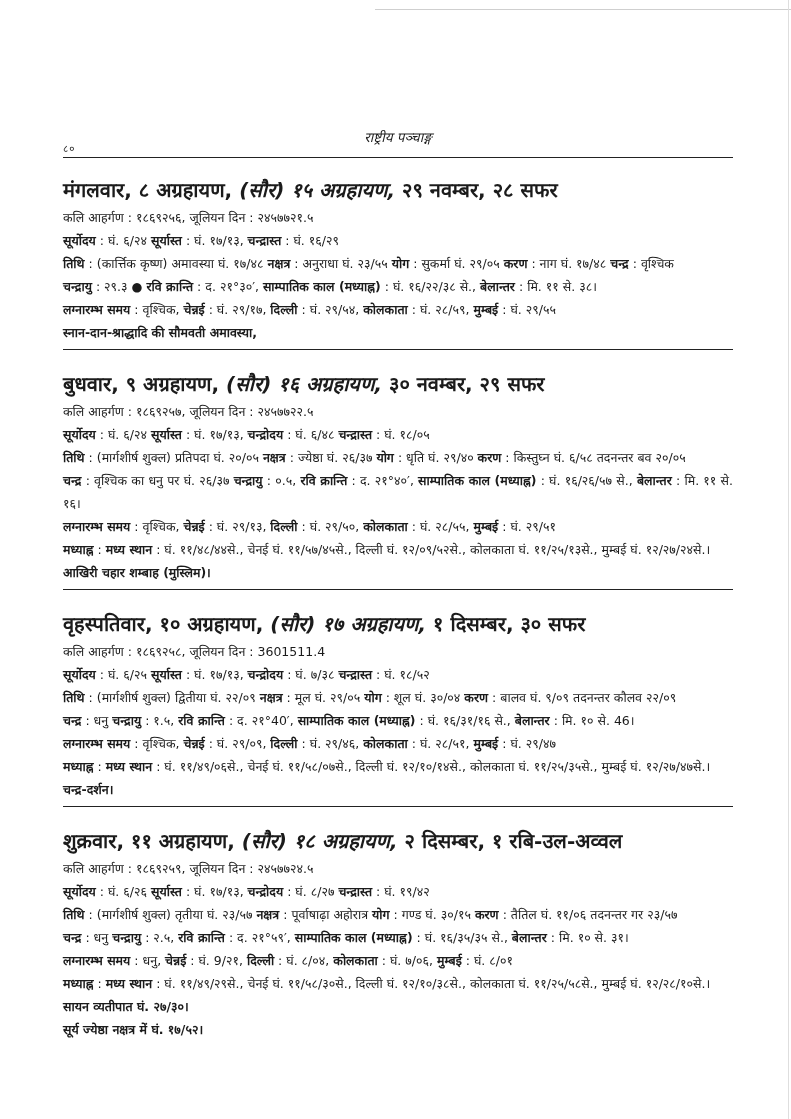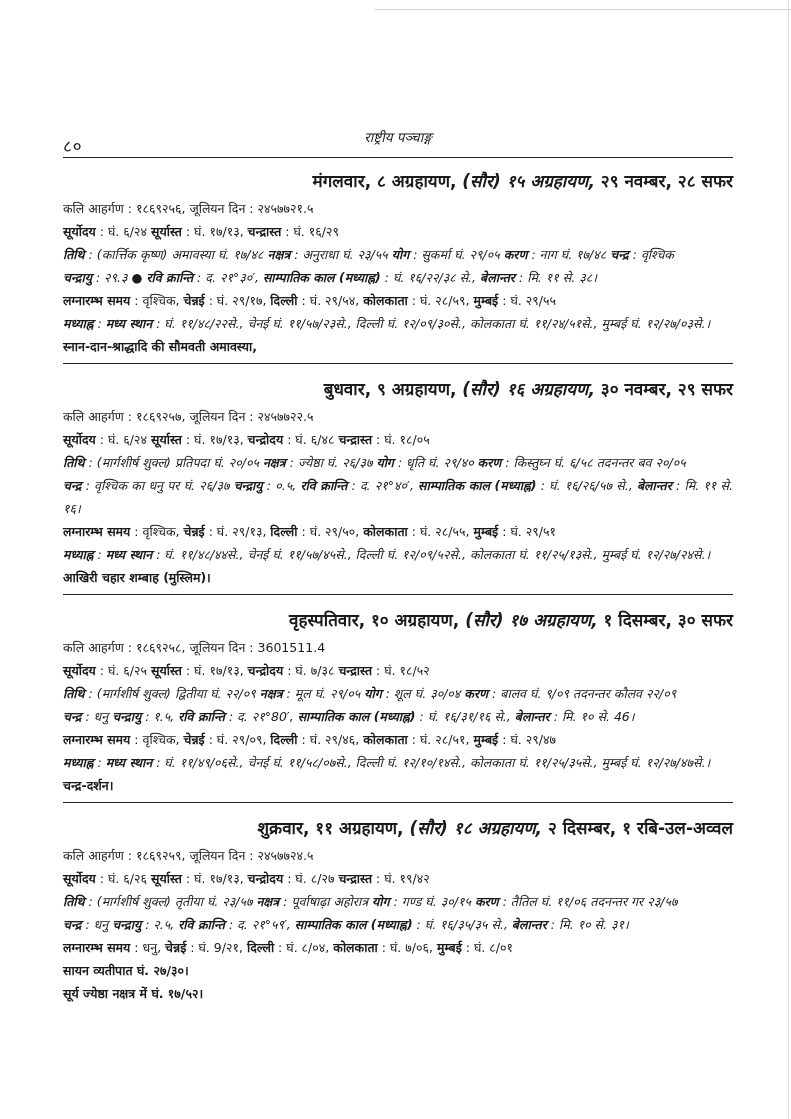--- a/index.html
+++ b/index.html
@@ -14,37 +14,37 @@
     font-family:"DejaVu Sans",sans-serif;
     box-sizing:border-box;
     padding:128px 58px 0 63px;
     overflow:hidden;
   }
   
   .scan-top{position:absolute;top:9px;left:375px;right:0;height:1px;background:#cfcfcf;}
   .scan-right{position:absolute;top:0;right:2px;width:1px;height:100%;background:#dedede;}
 
   .page-header{position:relative;height:22px;}
-  .page-number{position:absolute;left:0;top:6px;font-size:17px;letter-spacing:1px;}
+  .page-number{position:absolute;left:0;top:13px;font-size:10px;letter-spacing:1px;}
   .page-title{display:block;text-align:center;font-size:13.5px;font-style:italic;}
   .header-rule{border:none;border-top:1.7px solid #222;margin:7px 0 0 0;}
 
   .day{padding:4px 0 3px 0;}
   .day-heading{
-    margin:7px 0 4px 0;
-    text-align:right;
-    font-size:17px;
+    margin:16px 0 4px 0;
+    text-align:left;
+    font-size:20px;
     font-weight:bold;
     line-height:24px;
   }
   .day-rule{border:none;border-top:1.9px solid #222;margin:2px 0;}
 
   .line{font-size:12.5px;line-height:23px;}
   .align-center{}
-  .align-justify{text-align:justify;font-style:italic;}
+  .align-justify{text-align:justify;}
   .b{font-weight:bold;}
   .i{font-style:italic;}
 </style>
 </head>
 <body>
 
 <div class="page">
   <div class="scan-top"></div>
   <div class="scan-right"></div>
 
@@ -55,21 +55,20 @@
   <hr class="header-rule">
 
   <section class="day">
     <h2 class="day-heading"><span class="b">मंगलवार, ८ अग्रहायण, </span><span class="b i">(सौर) १५ अग्रहायण,</span><span class="b"> २९ नवम्बर, २८ सफर</span></h2>
     <div class="day-body">
         <div class="line align-center"><span>कलि आहर्गण : १८६९२५६, जूलियन दिन : २४५७७२१.५</span></div>
         <div class="line align-center"><span class="b">सूर्योदय</span><span> : घं. ६/२४ </span><span class="b">सूर्यास्त</span><span> : घं. १७/१३, </span><span class="b">चन्द्रास्त</span><span> : घं. १६/२९</span></div>
         <div class="line align-justify"><span class="b">तिथि</span><span> : (कार्त्तिक कृष्ण) अमावस्या घं. १७/४८ </span><span class="b">नक्षत्र</span><span> : अनुराधा घं. २३/५५ </span><span class="b">योग</span><span> : सुकर्मा घं. २९/०५ </span><span class="b">करण</span><span> : नाग घं. १७/४८ </span><span class="b">चन्द्र</span><span> : वृश्चिक</span></div>
         <div class="line align-justify"><span class="b">चन्द्रायु</span><span> : २९.३ ● </span><span class="b">रवि क्रान्ति</span><span> : द. २१°३०′, </span><span class="b">साम्पातिक काल (मध्याह्न)</span><span> : घं. १६/२२/३८ से., </span><span class="b">बेलान्तर</span><span> : मि. ११ से. ३८।</span></div>
         <div class="line align-center"><span class="b">लग्नारम्भ समय</span><span> : वृश्चिक, </span><span class="b">चेन्नई</span><span> : घं. २९/१७, </span><span class="b">दिल्ली</span><span> : घं. २९/५४, </span><span class="b">कोलकाता</span><span> : घं. २८/५९, </span><span class="b">मुम्बई</span><span> : घं. २९/५५</span></div>
-        <div class="line align-justify"><span class="b">मध्याह्न</span><span> : </span><span class="b">मध्य स्थान</span><span> : घं. ११/४८/२२से., चेनई घं. ११/५७/२३से., दिल्ली घं. १२/०९/३०से., कोलकाता घं. ११/२४/५१से., मुम्बई घं. १२/२७/०३से.।</span></div>
         <div class="line align-center"><span class="b">स्नान-दान-श्राद्धादि की सौमवती अमावस्या,</span></div>
       </div>
   </section>
   <hr class="day-rule">
 
   <section class="day">
     <h2 class="day-heading"><span class="b">बुधवार, ९ अग्रहायण, </span><span class="b i">(सौर) १६ अग्रहायण,</span><span class="b"> ३० नवम्बर, २९ सफर</span></h2>
     <div class="day-body">
         <div class="line align-center"><span>कलि आहर्गण : १८६९२५७, जूलियन दिन : २४५७७२२.५</span></div>
         <div class="line align-center"><span class="b">सूर्योदय</span><span> : घं. ६/२४ </span><span class="b">सूर्यास्त</span><span> : घं. १७/१३, </span><span class="b">चन्द्रोदय</span><span> : घं. ६/४८ </span><span class="b">चन्द्रास्त</span><span> : घं. १८/०५</span></div>
@@ -81,33 +80,34 @@
       </div>
   </section>
   <hr class="day-rule">
 
   <section class="day">
     <h2 class="day-heading"><span class="b">वृहस्पतिवार, १० अग्रहायण, </span><span class="b i">(सौर) १७ अग्रहायण,</span><span class="b"> १ दिसम्बर, ३० सफर</span></h2>
     <div class="day-body">
         <div class="line align-center"><span>कलि आहर्गण : १८६९२५८, जूलियन दिन : 3601511.4</span></div>
         <div class="line align-center"><span class="b">सूर्योदय</span><span> : घं. ६/२५ </span><span class="b">सूर्यास्त</span><span> : घं. १७/१३, </span><span class="b">चन्द्रोदय</span><span> : घं. ७/३८ </span><span class="b">चन्द्रास्त</span><span> : घं. १८/५२</span></div>
         <div class="line align-justify"><span class="b">तिथि</span><span> : (मार्गशीर्ष शुक्ल) द्वितीया घं. २२/०९ </span><span class="b">नक्षत्र</span><span> : मूल घं. २९/०५ </span><span class="b">योग</span><span> : शूल घं. ३०/०४ </span><span class="b">करण</span><span> : बालव घं. ९/०९ तदनन्तर कौलव २२/०९</span></div>
-        <div class="line align-justify"><span class="b">चन्द्र</span><span> : धनु </span><span class="b">चन्द्रायु</span><span> : १.५, </span><span class="b">रवि क्रान्ति</span><span> : द. २१°80′, </span><span class="b">साम्पातिक काल (मध्याह्न)</span><span> : घं. १६/३१/१६ से., </span><span class="b">बेलान्तर</span><span> : मि. १० से. 46।</span></div>
+        <div class="line align-justify"><span class="b">चन्द्र</span><span> : धनु </span><span class="b">चन्द्रायु</span><span> : १.५, </span><span class="b">रवि क्रान्ति</span><span> : द. २१°40′, </span><span class="b">साम्पातिक काल (मध्याह्न)</span><span> : घं. १६/३१/१६ से., </span><span class="b">बेलान्तर</span><span> : मि. १० से. 46।</span></div>
         <div class="line align-center"><span class="b">लग्नारम्भ समय</span><span> : वृश्चिक, </span><span class="b">चेन्नई</span><span> : घं. २९/०९, </span><span class="b">दिल्ली</span><span> : घं. २९/४६, </span><span class="b">कोलकाता</span><span> : घं. २८/५१, </span><span class="b">मुम्बई</span><span> : घं. २९/४७</span></div>
         <div class="line align-justify"><span class="b">मध्याह्न</span><span> : </span><span class="b">मध्य स्थान</span><span> : घं. ११/४९/०६से., चेनई घं. ११/५८/०७से., दिल्ली घं. १२/१०/१४से., कोलकाता घं. ११/२५/३५से., मुम्बई घं. १२/२७/४७से.।</span></div>
         <div class="line align-center"><span class="b">चन्द्र-दर्शन।</span></div>
       </div>
   </section>
   <hr class="day-rule">
 
   <section class="day">
     <h2 class="day-heading"><span class="b">शुक्रवार, ११ अग्रहायण, </span><span class="b i">(सौर) १८ अग्रहायण,</span><span class="b"> २ दिसम्बर, १ रबि-उल-अव्वल</span></h2>
     <div class="day-body">
         <div class="line align-center"><span>कलि आहर्गण : १८६९२५९, जूलियन दिन : २४५७७२४.५</span></div>
         <div class="line align-center"><span class="b">सूर्योदय</span><span> : घं. ६/२६ </span><span class="b">सूर्यास्त</span><span> : घं. १७/१३, </span><span class="b">चन्द्रोदय</span><span> : घं. ८/२७ </span><span class="b">चन्द्रास्त</span><span> : घं. १९/४२</span></div>
         <div class="line align-justify"><span class="b">तिथि</span><span> : (मार्गशीर्ष शुक्ल) तृतीया घं. २३/५७ </span><span class="b">नक्षत्र</span><span> : पूर्वाषाढ़ा अहोरात्र </span><span class="b">योग</span><span> : गण्ड घं. ३०/१५ </span><span class="b">करण</span><span> : तैतिल घं. ११/०६ तदनन्तर गर २३/५७</span></div>
         <div class="line align-justify"><span class="b">चन्द्र</span><span> : धनु </span><span class="b">चन्द्रायु</span><span> : २.५, </span><span class="b">रवि क्रान्ति</span><span> : द. २१°५९′, </span><span class="b">साम्पातिक काल (मध्याह्न)</span><span> : घं. १६/३५/३५ से., </span><span class="b">बेलान्तर</span><span> : मि. १० से. ३१।</span></div>
         <div class="line align-center"><span class="b">लग्नारम्भ समय</span><span> : धनु, </span><span class="b">चेन्नई</span><span> : घं. 9/२१, </span><span class="b">दिल्ली</span><span> : घं. ८/०४, </span><span class="b">कोलकाता</span><span> : घं. ७/०६, </span><span class="b">मुम्बई</span><span> : घं. ८/०१</span></div>
+        <div class="line align-justify"><span class="b">मध्याह्न</span><span> : </span><span class="b">मध्य स्थान</span><span> : घं. ११/४९/२९से., चेनई घं. ११/५८/३०से., दिल्ली घं. १२/१०/३८से., कोलकाता घं. ११/२५/५८से., मुम्बई घं. १२/२८/१०से.।</span></div>
         <div class="line align-center"><span class="b">सायन व्यतीपात घं. २७/३०।</span></div>
         <div class="line align-center"><span class="b">सूर्य ज्येष्ठा नक्षत्र में घं. १७/५२।</span></div>
       </div>
   </section>
 </div>
 
 </body></html>

